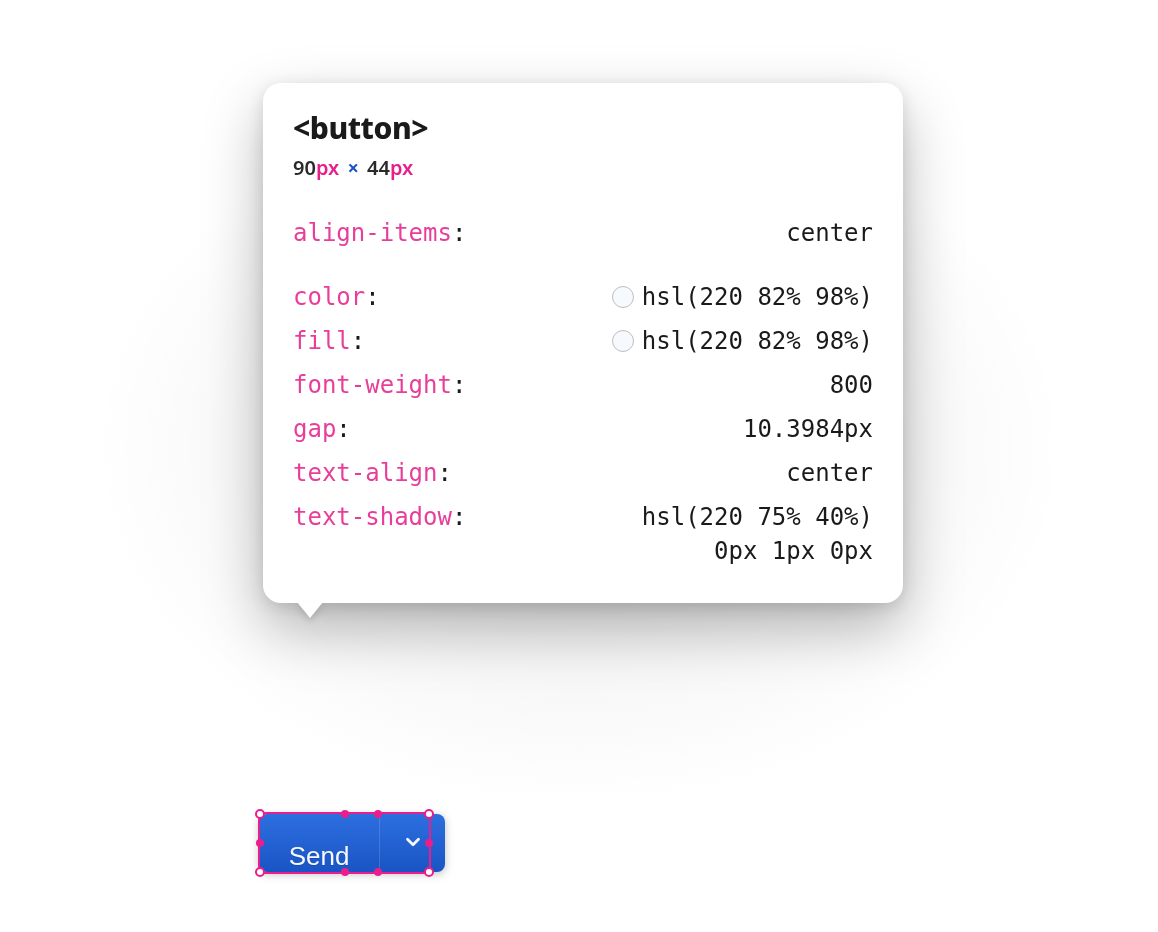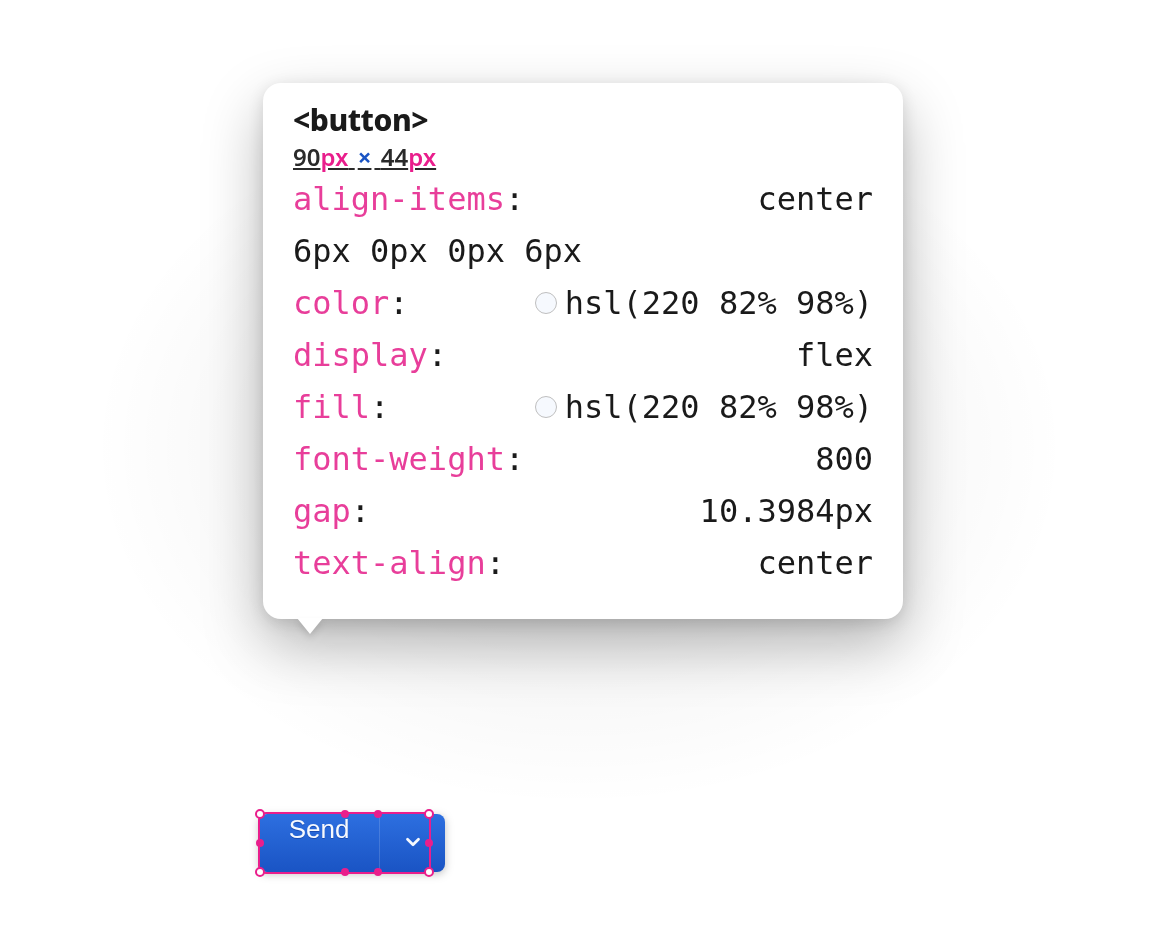--- a/index.html
+++ b/index.html
@@ -23,21 +23,21 @@
   .button-group {
     position: absolute;
     left: 259px;
     top: 814px;
     display: flex;
     height: 58px;
     filter: drop-shadow(0 2px 4px rgba(0,0,0,0.25));
   }
   .btn-send {
     display: flex;
-    align-items: flex-start;
+    align-items: flex-end;
     justify-content: center;
     background: linear-gradient(180deg, #2d6fe0 0%, #1a54c4 100%);
     color: hsl(220 82% 98%);
     font-weight: 500;
     font-size: 26px;
     text-shadow: 0 1px 0 hsl(220 75% 40%);
     border: none;
     border-radius: 8px 0 0 8px;
     padding: 0 12px;
     width: 120px;
@@ -89,21 +89,21 @@
 
   
   .inspector {
     position: absolute;
     left: 263px;
     top: 83px;
     width: 640px;
     background: #fff;
     border-radius: 18px;
     box-shadow: 0 25px 60px rgba(0,0,0,0.28), 0 4px 16px rgba(0,0,0,0.12);
-    padding: 16px 30px 30px 30px;
+    padding: 24px 30px 30px 30px;
   }
   .inspector::after {
     content: "";
     position: absolute;
     left: 34px;
     bottom: -15px;
     width: 0; height: 0;
     border-left: 13px solid transparent;
     border-right: 13px solid transparent;
     border-top: 16px solid #fff;
@@ -111,32 +111,33 @@
   }
 
   .inspector-header {
     font-family: system-ui, -apple-system, sans-serif;
     font-weight: 800;
     font-size: 30px;
     color: #1a1a1a;
     letter-spacing: -0.5px;
   }
   .dims {
+    margin-top: 6px;
     font-family: system-ui, sans-serif;
     font-weight: 600;
-    font-size: 24px;
+    font-size: 20px;
     color: #2a2a2a;
-    text-decoration: underline;
   }
   .dims .px { color: #e91e8c; font-weight: 600; }
   .dims .times { color: #1a54c4; font-weight: 700; padding: 0 3px; }
 
   .props {
+    margin-top: 30px;
     font-family: ui-monospace, "SF Mono", Menlo, Consolas, monospace;
-    font-size: 32px;
+    font-size: 24px;
     line-height: 1.0;
   }
   .prop-row {
     display: flex;
     justify-content: space-between;
     align-items: flex-start;
     gap: 20px;
     padding: 10px 0;
   }
   .prop-name {
@@ -207,38 +208,29 @@
 
   <div class="props">
 
   <div class="prop-row">
         <div class="prop-name">align-items<span class="colon">:</span></div>
         <div class="prop-val">
           <span>center</span>
         </div>
       </div>
       <div class="prop-row">
-        <div class="prop-val">
-          <span>6px 0px 0px 6px</span>
-        </div>
       </div>
       <div class="prop-row">
         <div class="prop-name">color<span class="colon">:</span></div>
         <div class="prop-val">
           <span class="swatch" style="background: rgb(246, 249, 254);"></span>
           <span>hsl(220 82% 98%)</span>
         </div>
       </div>
       <div class="prop-row">
-        <div class="prop-name">display<span class="colon">:</span></div>
-        <div class="prop-val">
-          <span>flex</span>
-        </div>
-      </div>
-      <div class="prop-row">
         <div class="prop-name">fill<span class="colon">:</span></div>
         <div class="prop-val">
           <span class="swatch" style="background: rgb(246, 249, 254);"></span>
           <span>hsl(220 82% 98%)</span>
         </div>
       </div>
       <div class="prop-row">
         <div class="prop-name">font-weight<span class="colon">:</span></div>
         <div class="prop-val">
           <span>800</span>
@@ -249,14 +241,18 @@
         <div class="prop-val">
           <span>10.3984px</span>
         </div>
       </div>
       <div class="prop-row">
         <div class="prop-name">text-align<span class="colon">:</span></div>
         <div class="prop-val">
           <span>center</span>
         </div>
       </div>
+      <div class="prop-row">
+        <div class="prop-name">text-shadow<span class="colon">:</span></div>
+        <div class="prop-val multiline"><span>hsl(220 75% 40%)</span><span class="line2">0px 1px 0px</span></div>
+      </div>
     </div>
 </div>
 
 </body></html>

